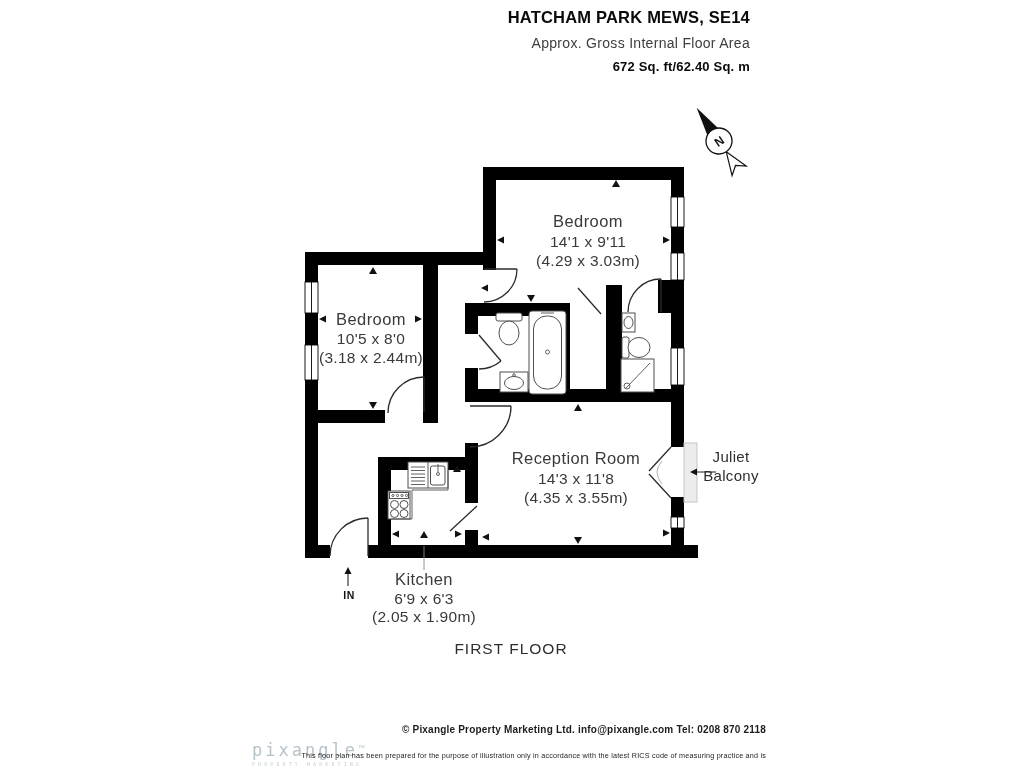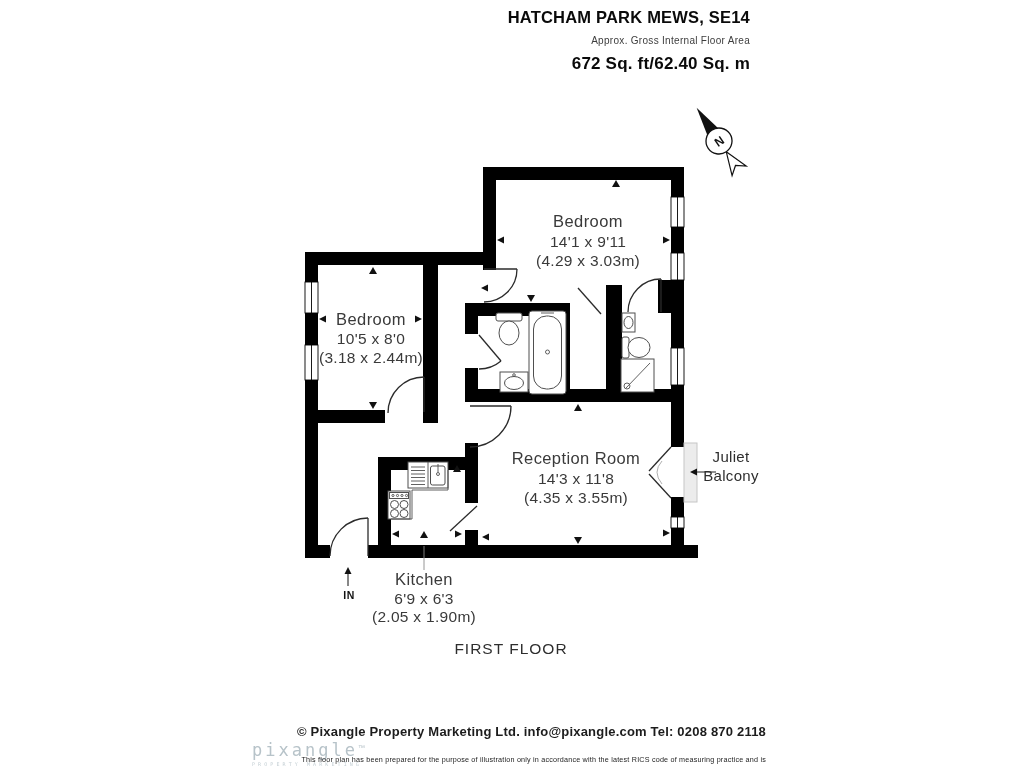--- a/index.html
+++ b/index.html
@@ -14,30 +14,30 @@
   .winline{stroke:#000000;stroke-width:0.9;}
   .arrow{fill:#111111;}
   .room-name{font-size:16.5px;fill:#3a3a3a;text-anchor:middle;letter-spacing:0.4px;}
   .room-dim{font-size:15.5px;fill:#3a3a3a;text-anchor:middle;letter-spacing:0.3px;}
   .balcony-label{font-size:15px;fill:#2e2e2e;text-anchor:middle;letter-spacing:0.3px;}
   .floor-label{font-size:15.5px;fill:#2e2e2e;text-anchor:middle;letter-spacing:1px;}
   .in-label{font-size:10.5px;font-weight:bold;fill:#111;text-anchor:middle;letter-spacing:0.5px;}
   .compass-n{font-size:12px;fill:#111;text-anchor:middle;font-weight:bold;}
   #header{position:absolute;top:8px;right:274px;text-align:right;color:#000;}
   #header .title{font-size:16.5px;font-weight:bold;letter-spacing:0.2px;color:#0a0a0a;}
-  #header .subtitle{font-size:10px;color:#3d3d3d;margin-top:8px;letter-spacing:0.3px;}
-  #header .area{font-size:17px;font-weight:bold;margin-top:8px;color:#0a0a0a;letter-spacing:0.2px;}
+  #header .subtitle{font-size:14px;color:#3d3d3d;margin-top:8px;letter-spacing:0.3px;}
+  #header .area{font-size:13px;font-weight:bold;margin-top:8px;color:#0a0a0a;letter-spacing:0.2px;}
   #footer-logo{position:absolute;left:252px;top:740px;color:#b7c3c9;}
   #footer-logo .word{font-family:"DejaVu Sans Mono","Liberation Mono",monospace;
       font-size:17px;letter-spacing:3px;}
   #footer-logo .tm{font-size:7px;vertical-align:super;letter-spacing:0;}
   #footer-logo .tagline{font-size:5px;letter-spacing:3.1px;color:#c4cfd4;margin-top:1px;
       font-family:"DejaVu Sans Mono","Liberation Mono",monospace;}
   #footer-text{position:absolute;right:258px;top:724px;text-align:right;color:#1c1c1c;width:560px;}
-  #footer-text .copyright{font-size:13px;font-weight:bold;letter-spacing:0.2px;}
+  #footer-text .copyright{font-size:10px;font-weight:bold;letter-spacing:0.2px;}
   #footer-text .disc{font-size:7.2px;line-height:10px;letter-spacing:0.2px;margin-top:16px;}
 </style>
 </head>
 <body>
 
 <div id="stage">
 
   <div id="header">
     <div class="title">HATCHAM PARK MEWS, SE14</div>
     <div class="subtitle">Approx. Gross Internal Floor Area</div>

